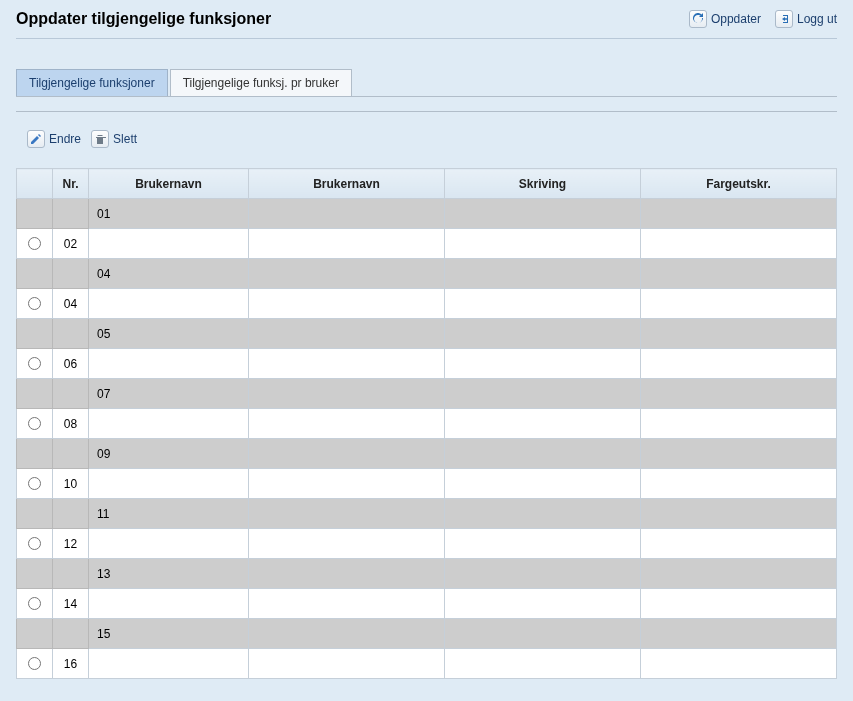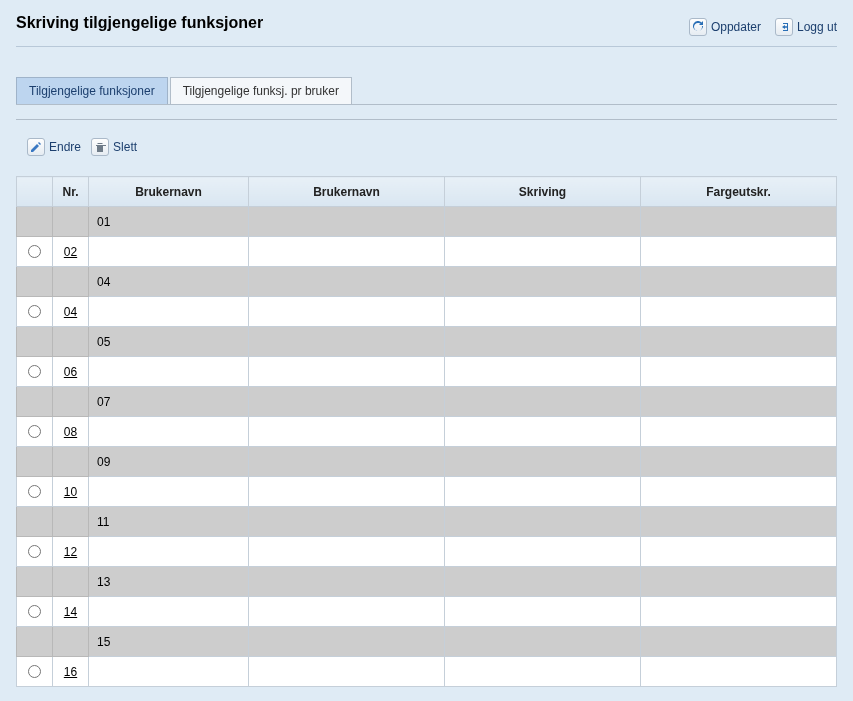--- a/index.html
+++ b/index.html
@@ -33,21 +33,20 @@
       gap: 14px;
       align-items: center;
       font-size: 12px;
     }
     .header-link {
       display: flex;
       align-items: center;
       gap: 4px;
       color: #1c3f6e;
       cursor: pointer;
-      margin-top: 8px;
     }
     .icon-btn {
       width: 18px;
       height: 18px;
       border: 1px solid #aab9c9;
       border-radius: 3px;
       background: linear-gradient(#fefefe, #e6ecf2);
       display: inline-flex;
       align-items: center;
       justify-content: center;
@@ -113,35 +112,35 @@
     }
     .col-radio { width: 36px; }
     .col-nr { width: 36px; }
     .col-user { width: 160px; }
     tr.odd td { background: #cdcdcd; padding-left: 44px; }
     tr.odd td.radio-cell, tr.odd td.nr-cell { background: #cdcdcd; border-color:#b8b8b8; }
     tr.even td { background: #fff; }
     td.radio-cell input { margin: 0 auto; display: block; }
     td.nr-cell { font-size: 12px; text-align: center; }
     tr.odd td.nr-cell { background:#cdcdcd; }
-    tr.even td.nr-cell { background:#fff;text-decoration:underline; }
+    tr.even td.nr-cell { background:#fff; }
     tr.odd td.radio-cell { background:#cdcdcd; }
     tr.even td.radio-cell { background:#fff; }
     .divider {
       border-top: 1px solid #b1bdc9;
       margin-top: 14px;
     }
   </style>
 </head>
 <body>
 
 <div class="page">
 
   <div class="header">
-    <h1 class="page-title">Skriving tilgjengelige funksjoner</h1>
+    <h1 class="page-title">Oppdater tilgjengelige funksjoner</h1>
     <div class="header-actions">
       <div class="header-link">
         <span class="icon-btn">
           <svg width="12" height="12" viewBox="0 0 12 12">
               <path d="M6 2a4 4 0 1 0 3.87 3H11a5 5 0 1 1-1.46-3.54L11 0v4H7l1.54-1.54A3.98 3.98 0 0 0 6 2z" fill="#2a6fb6"></path>
             </svg>
         </span>
         <span>Oppdater</span>
       </div>
       <div class="header-link">

